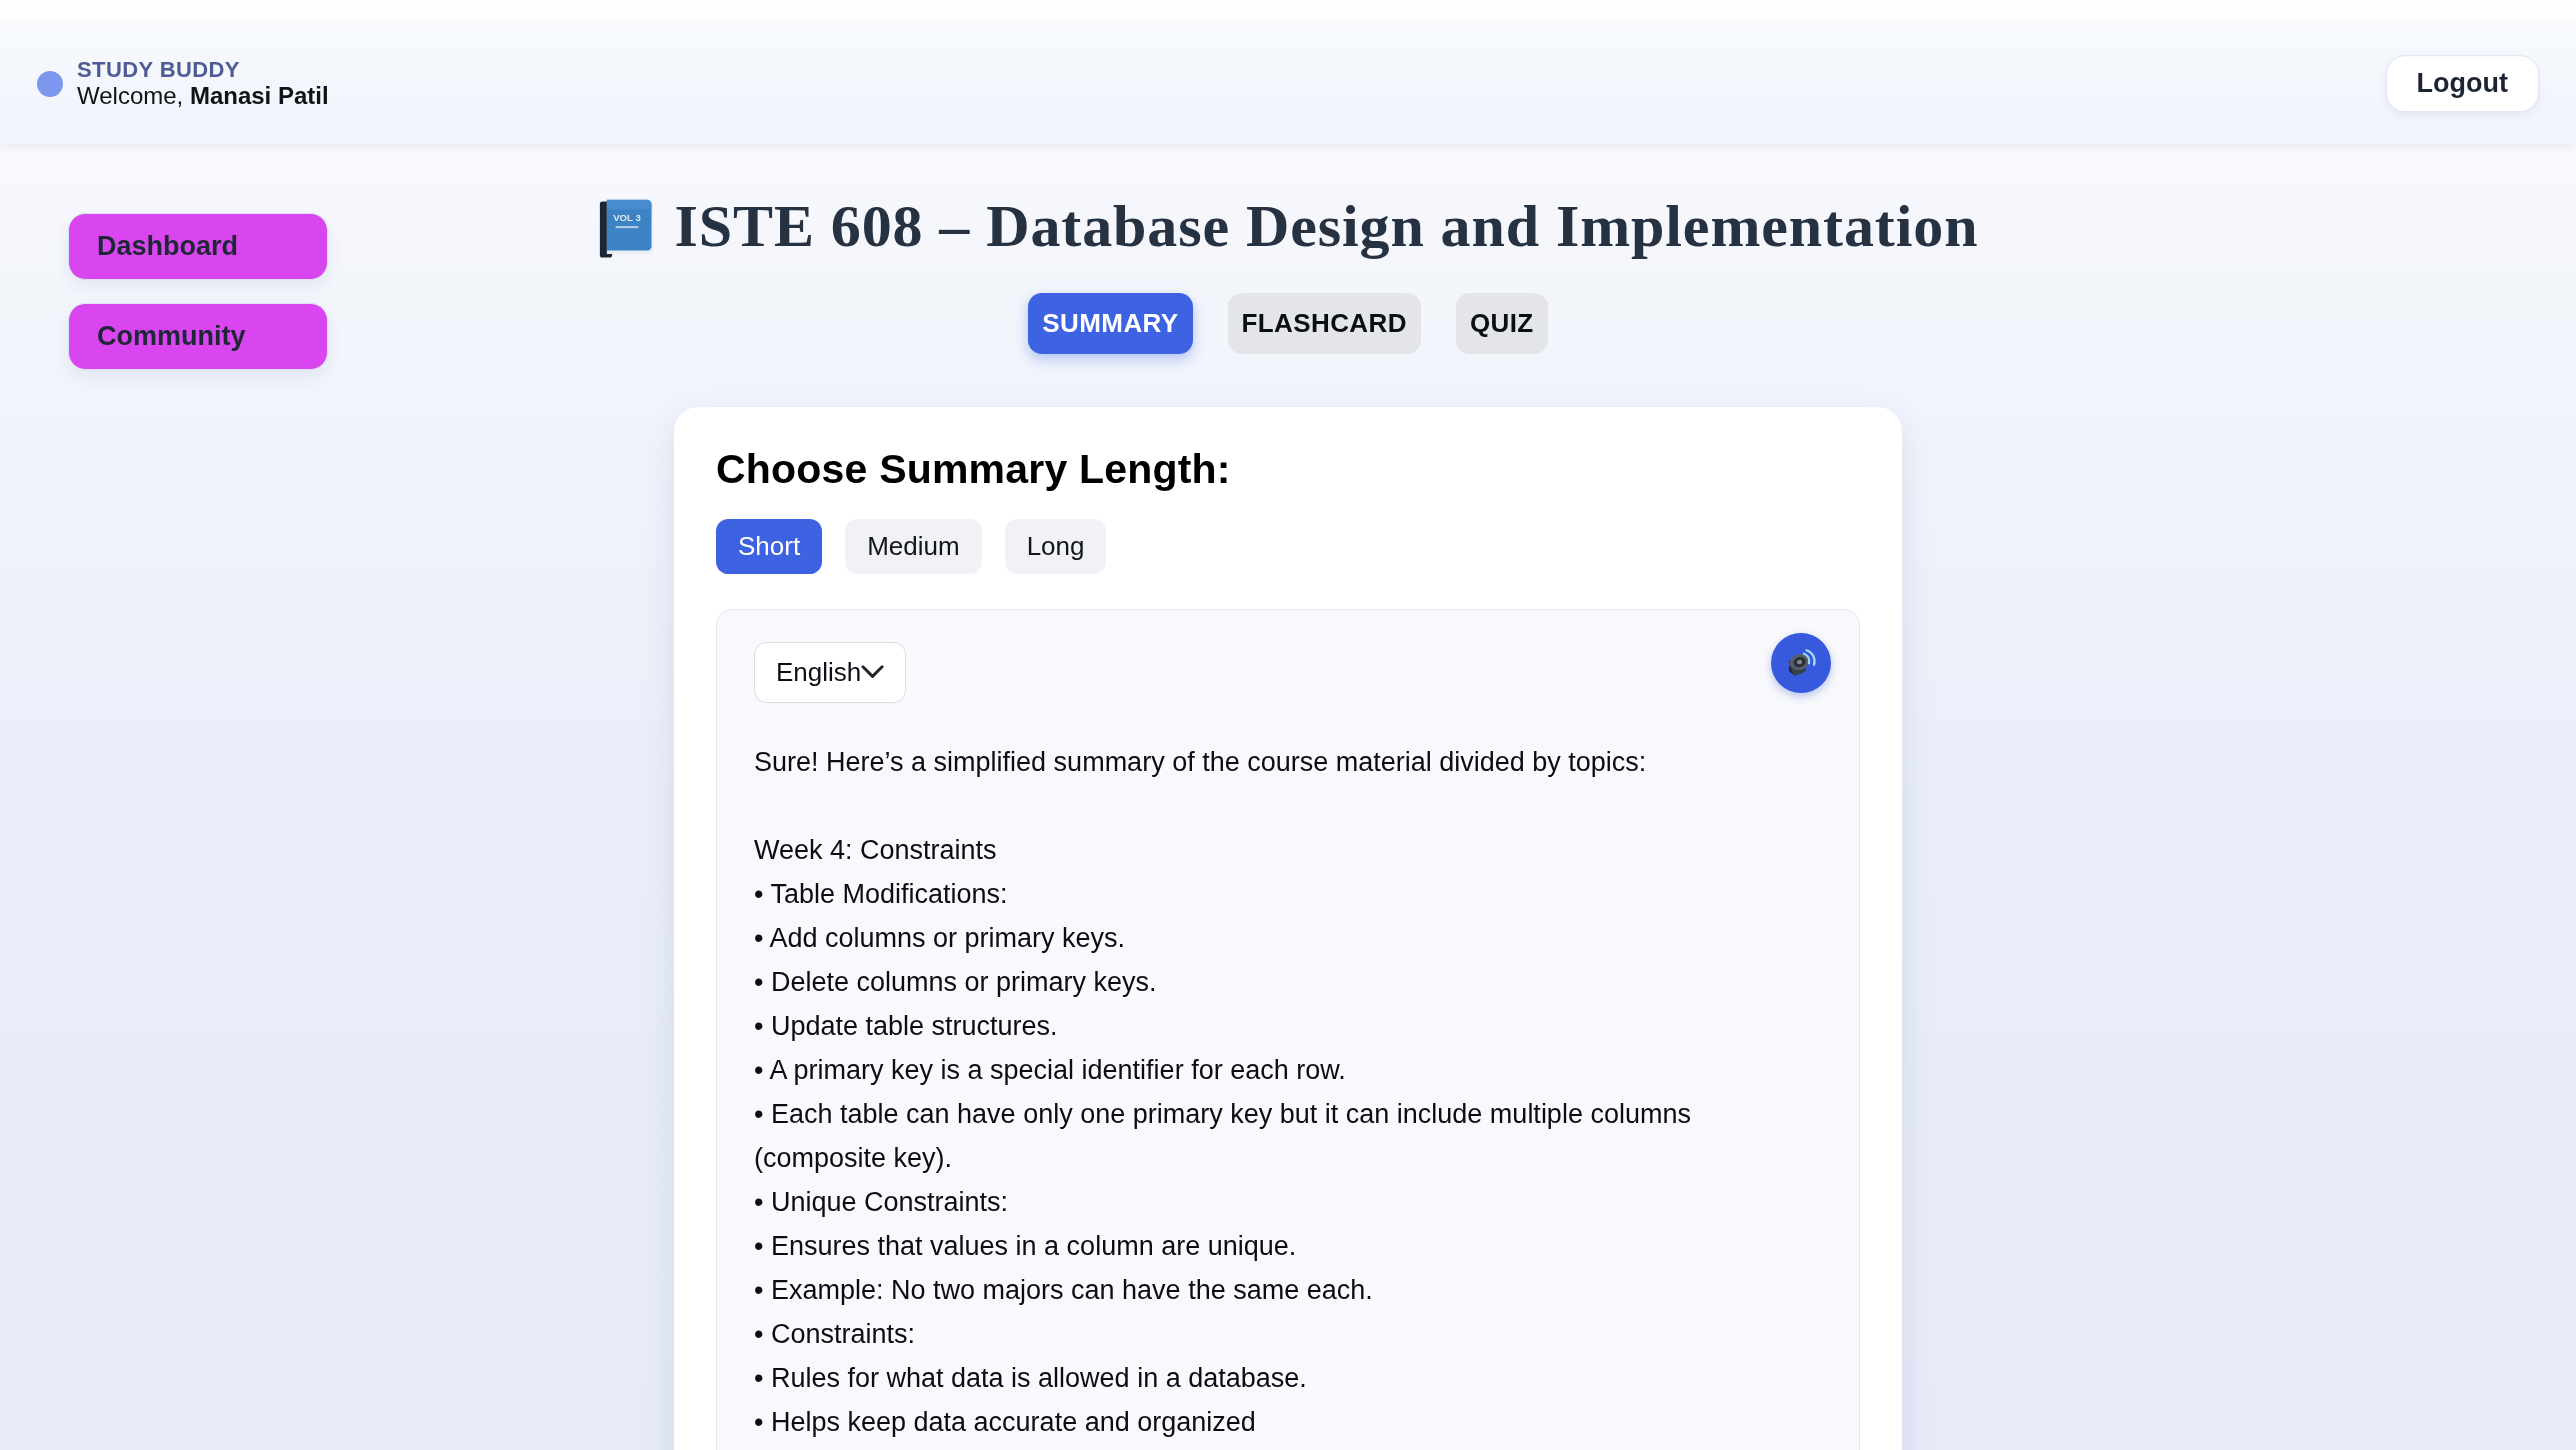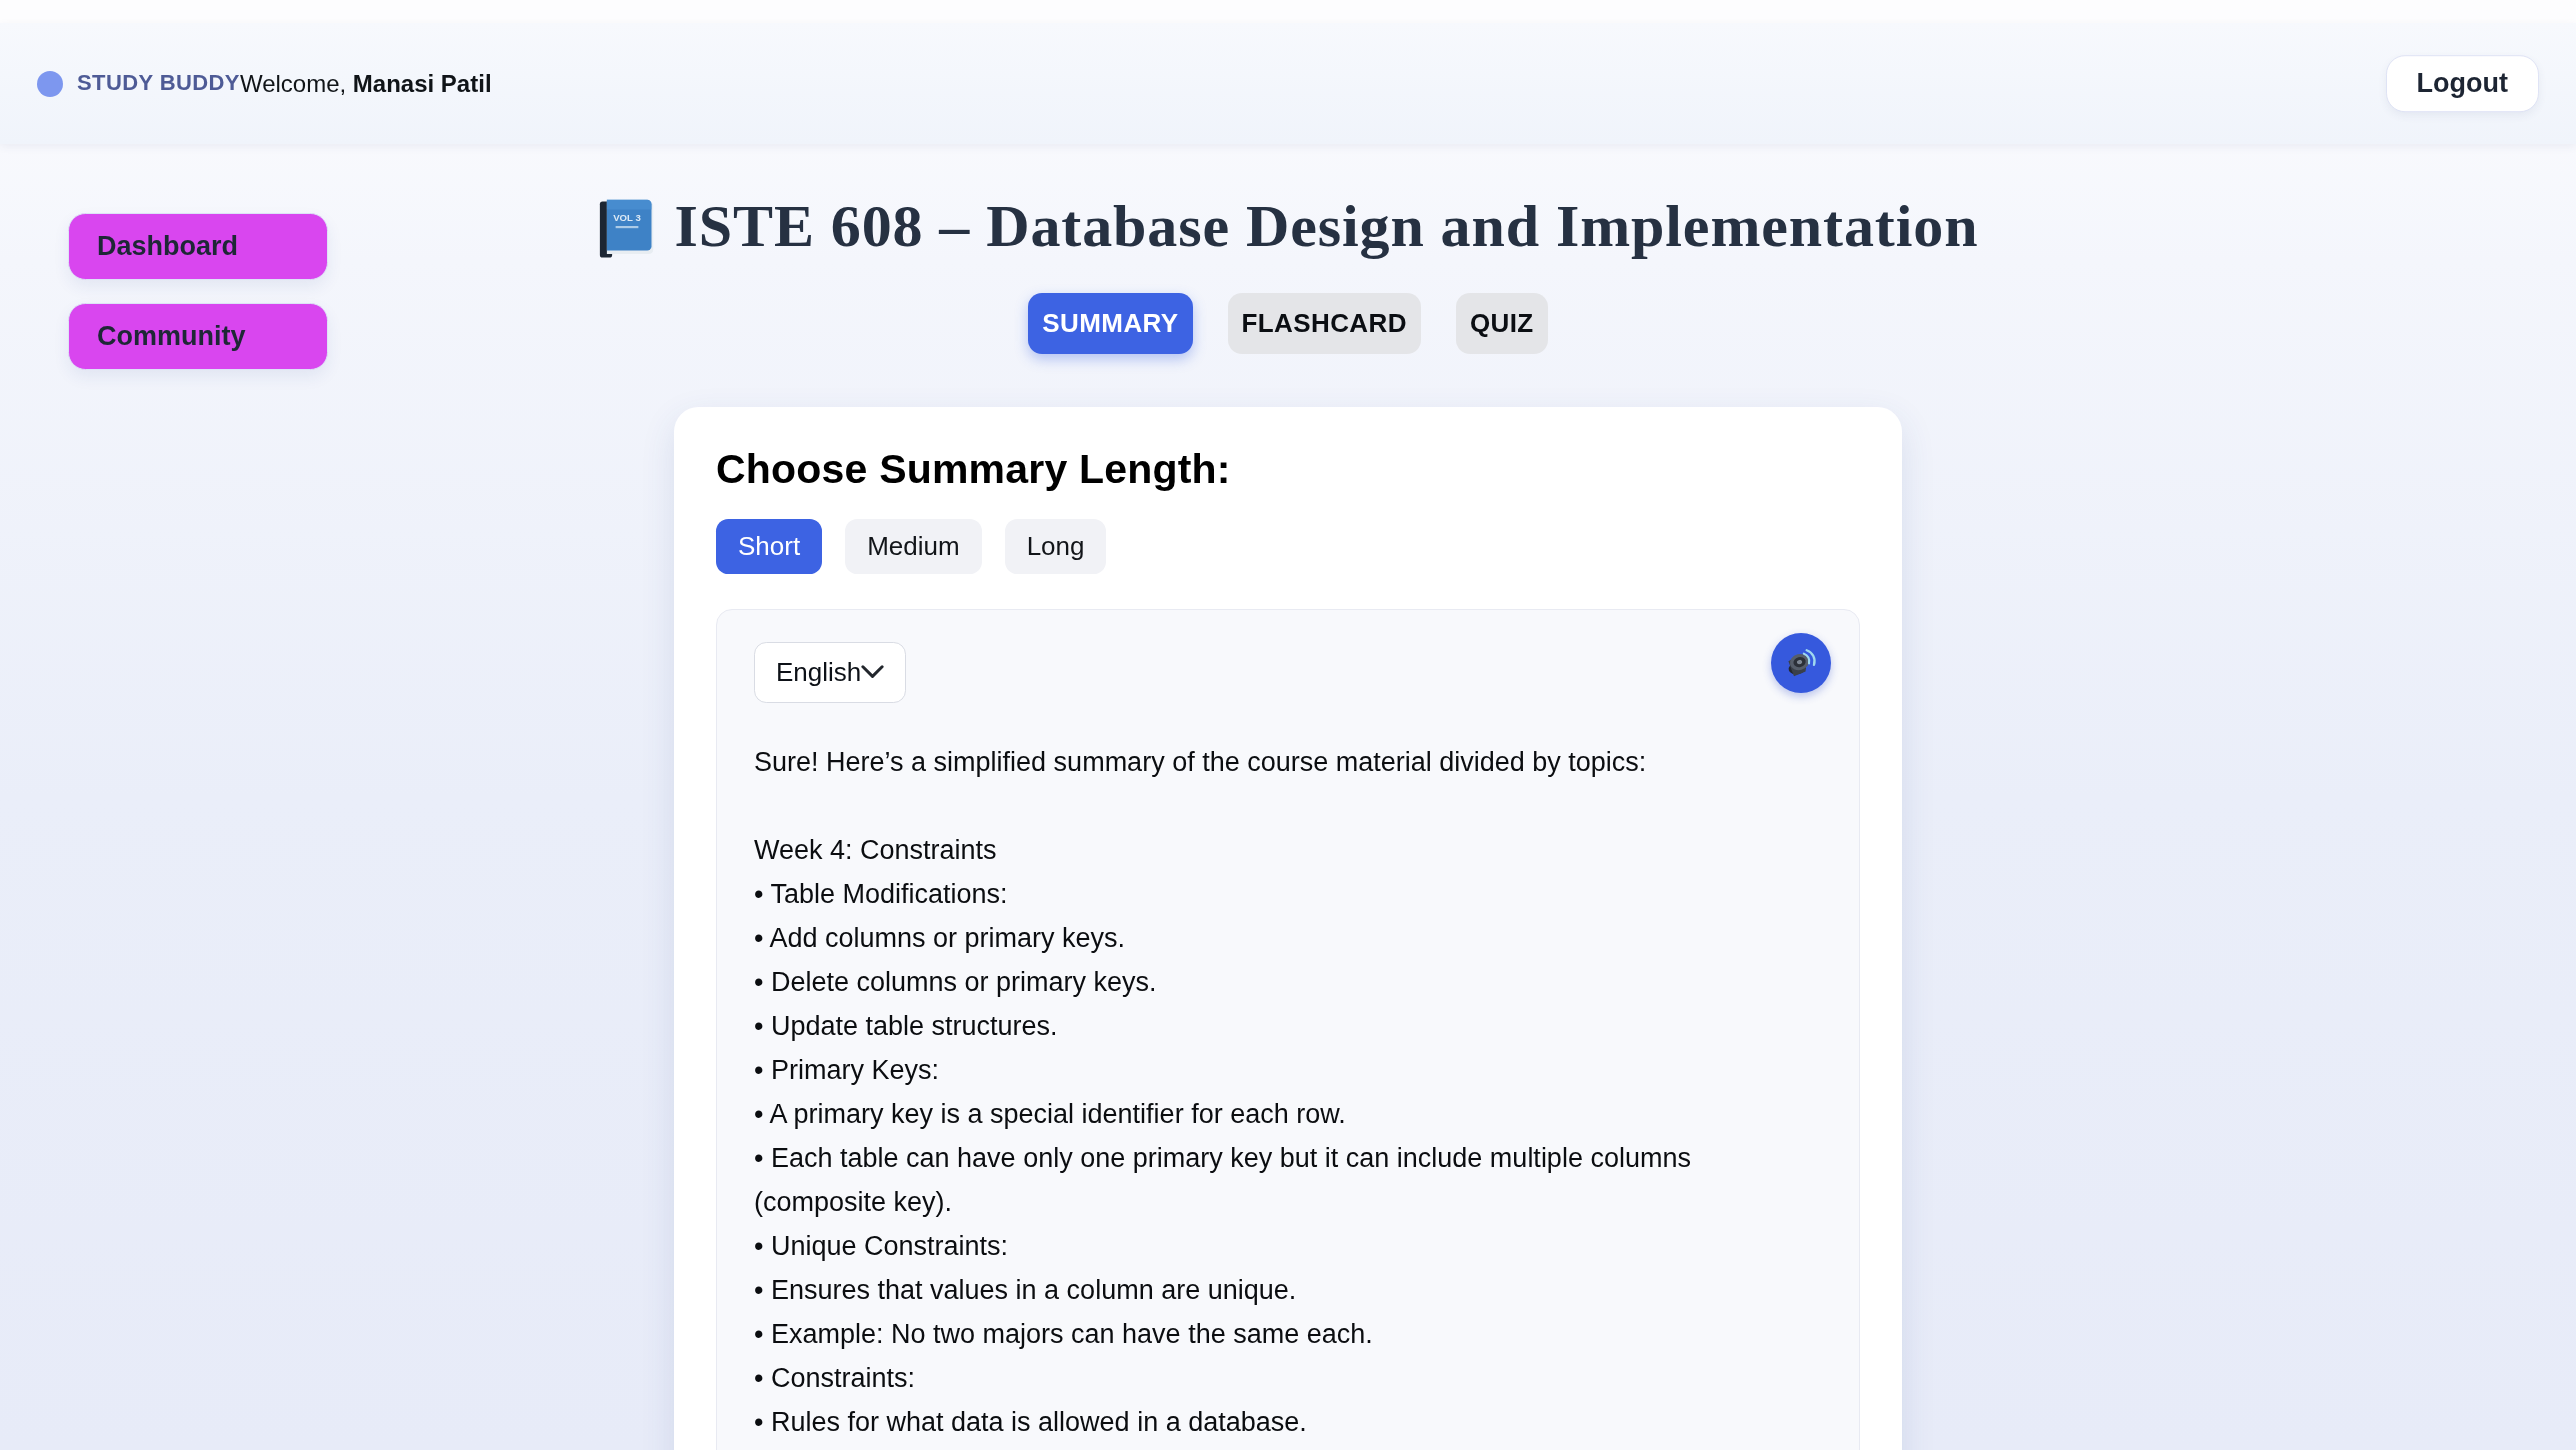--- a/index.html
+++ b/index.html
@@ -13,21 +13,21 @@
   
   .topstrip { height:23px; background:#fdfdfe; }
   .header {
     height:121px; width:100%;
     background:linear-gradient(180deg,#f7f9fd,#f0f4fb);
     box-shadow:0 2.6px 8.8px rgba(60,70,120,.08);
     display:flex; align-items:center; padding:0 37px;
     position:relative;
   }
   .avatar { width:26px; height:26px; border-radius:50%; background:#7d97ef; margin-right:14px; flex:0 0 auto; }
-  .brand-block { display:flex; flex-direction:row; line-height:1.15; }
+  .brand-block { display:flex; flex-direction:column; line-height:1.15; }
   .brand { font-size:22px; font-weight:800; letter-spacing:0.4px; color:#4e5b96; }
   .welcome { font-size:24px; color:#101418; }
   .welcome b { font-weight:700; }
   .logout-btn {
     position:absolute; right:37px; top:50%; transform:translateY(-50%);
     background:#ffffff; border:1.8px solid #dfe3f5; border-radius:19px;
     padding:12.3px 30px; font-size:27px; font-weight:700; color:#1d2533;
     box-shadow:0 3.5px 8.8px rgba(60,70,120,.07); cursor:pointer;
     font-family:"Liberation Sans", sans-serif;
   }
@@ -172,21 +172,20 @@
       </button>
 
       <div class="summary-text">
           <div class="line">Sure! Here’s a simplified summary of the course material divided by topics:</div>
           <div class="line"></div>
           <div class="line">Week 4: Constraints</div>
           <div class="line">• Table Modifications:</div>
           <div class="line">• Add columns or primary keys.</div>
           <div class="line">• Delete columns or primary keys.</div>
           <div class="line">• Update table structures.</div>
-          <div class="line">• Primary Keys:</div>
           <div class="line">• A primary key is a special identifier for each row.</div>
           <div class="line">• Each table can have only one primary key but it can include multiple columns</div>
           <div class="line">(composite key).</div>
           <div class="line">• Unique Constraints:</div>
           <div class="line">• Ensures that values in a column are unique.</div>
           <div class="line">• Example: No two majors can have the same each.</div>
           <div class="line">• Constraints:</div>
           <div class="line">• Rules for what data is allowed in a database.</div>
           <div class="line">• Helps keep data accurate and organized</div>
         </div>

